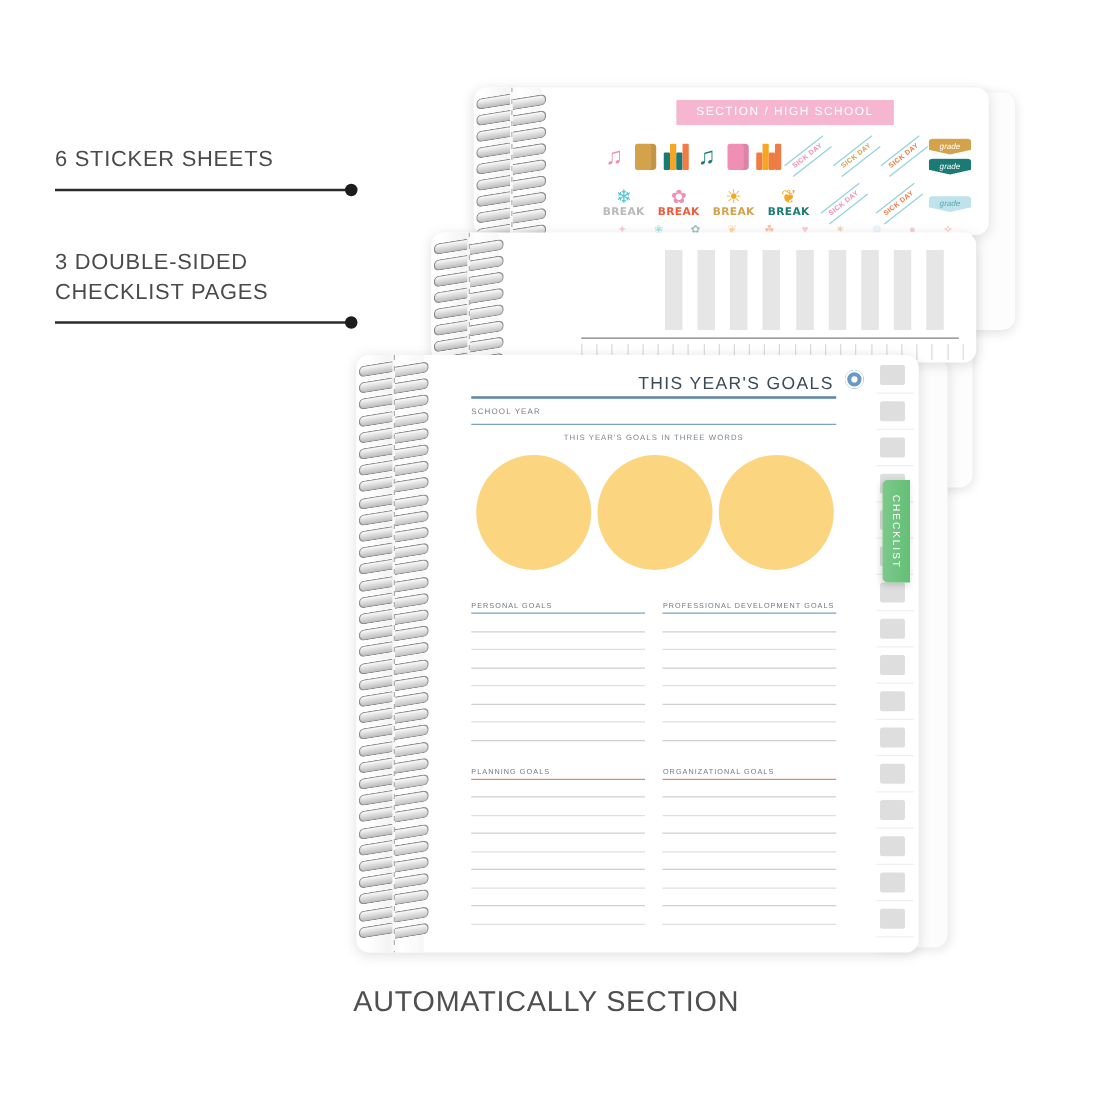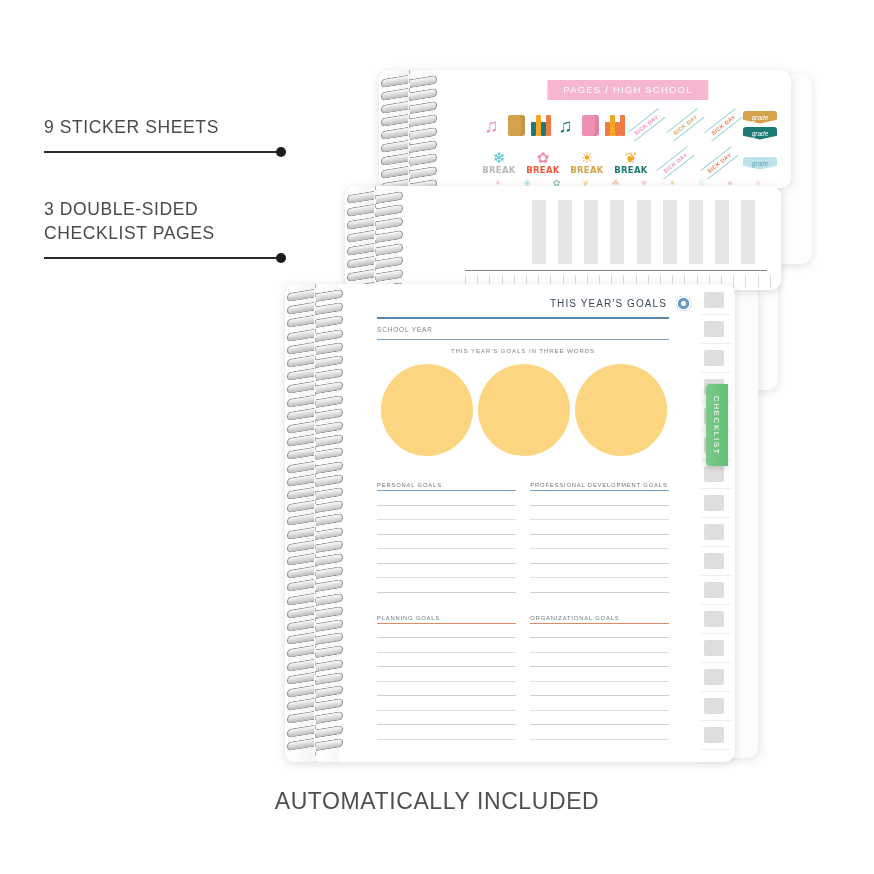--- a/index.html
+++ b/index.html
@@ -152,21 +152,21 @@
   .cl-ticks{position:absolute;left:28px;right:6px;top:89px;height:13px;display:flex;justify-content:space-between;}
   .cl-ticks i{width:1px;height:100%;background:#dcdcdc;display:block;}
 
   
   .gp-body{position:absolute;left:80px;right:0;top:0;bottom:0;}
   .gp-inner{position:absolute;left:12px;right:42px;top:0;bottom:0;}
 
   .gp-title-row{position:absolute;right:0;left:0;top:14px;height:18px;}
   .gp-title{
     position:absolute;right:26px;top:0;
-    font-size:10px;letter-spacing:1.1px;color:#3b4a57;
+    font-size:14px;letter-spacing:1.1px;color:#3b4a57;
   }
   .gp-target{
     position:absolute;right:2px;top:-2px;
     width:15px;height:15px;border-radius:50%;
     background:#6a9ac4;
     box-shadow:inset 0 0 0 1.8px #ffffff, inset 0 0 0 3.4px #6a9ac4;
     display:flex;align-items:center;justify-content:center;
   }
   .gp-target i{width:5px;height:5px;border-radius:50%;background:#ffffff;display:block;}
   .gp-rule-top{position:absolute;left:0;right:24px;top:33px;height:1.6px;background:#5b86ab;}
@@ -224,21 +224,21 @@
     font-size:23px;
     letter-spacing:.6px;
   }
 </style>
 </head>
 <body>
 
 <div class="stage">
 
   <div class="callout" id="callout-0" style="top:115px;">
-    <div class="ctext">9 STICKER SHEETS</div>
+    <div class="ctext">6 STICKER SHEETS</div>
     <div class="cline">
       <div class="bar"></div>
       <div class="dot"></div>
     </div>
   </div>
 
   <div class="callout" id="callout-1" style="top:197px;">
     <div class="ctext">3 DOUBLE-SIDED
 CHECKLIST PAGES</div>
     <div class="cline">
@@ -261,21 +261,21 @@
         <div class="coil" style="top: 19px;"></div>
         <div class="coil" style="top: 32px;"></div>
         <div class="coil" style="top: 45px;"></div>
         <div class="coil" style="top: 58px;"></div>
         <div class="coil" style="top: 71px;"></div>
         <div class="coil" style="top: 84px;"></div>
         <div class="coil" style="top: 97px;"></div>
         <div class="coil" style="top: 110px;"></div>
       </div>
     <div class="st-body">
-      <div class="st-badge">PAGES / HIGH SCHOOL</div>
+      <div class="st-badge">SECTION / HIGH SCHOOL</div>
       <div class="st-rows">
         <div class="st-row" id="sticker-row-1">
             <div class="st-cell">
               <span class="gl-note" style="color: rgb(240, 143, 180);">♫</span>
             </div>
             <div class="st-cell">
               <div class="gl-book" style="background: rgb(211, 162, 74);"></div>
             </div>
             <div class="st-cell">
               <div class="gl-books">
@@ -581,15 +581,15 @@
           <div class="tabsq" style="top: 443px;"></div>
           <div class="tabsep" style="top: 465px;"></div>
         </div>
     </div>
   </div>
 
   <div class="checktab">
     <span>CHECKLIST</span>
   </div>
 
-  <div class="footer">AUTOMATICALLY INCLUDED</div>
+  <div class="footer">AUTOMATICALLY SECTION</div>
 
 </div>
 
 </body></html>

